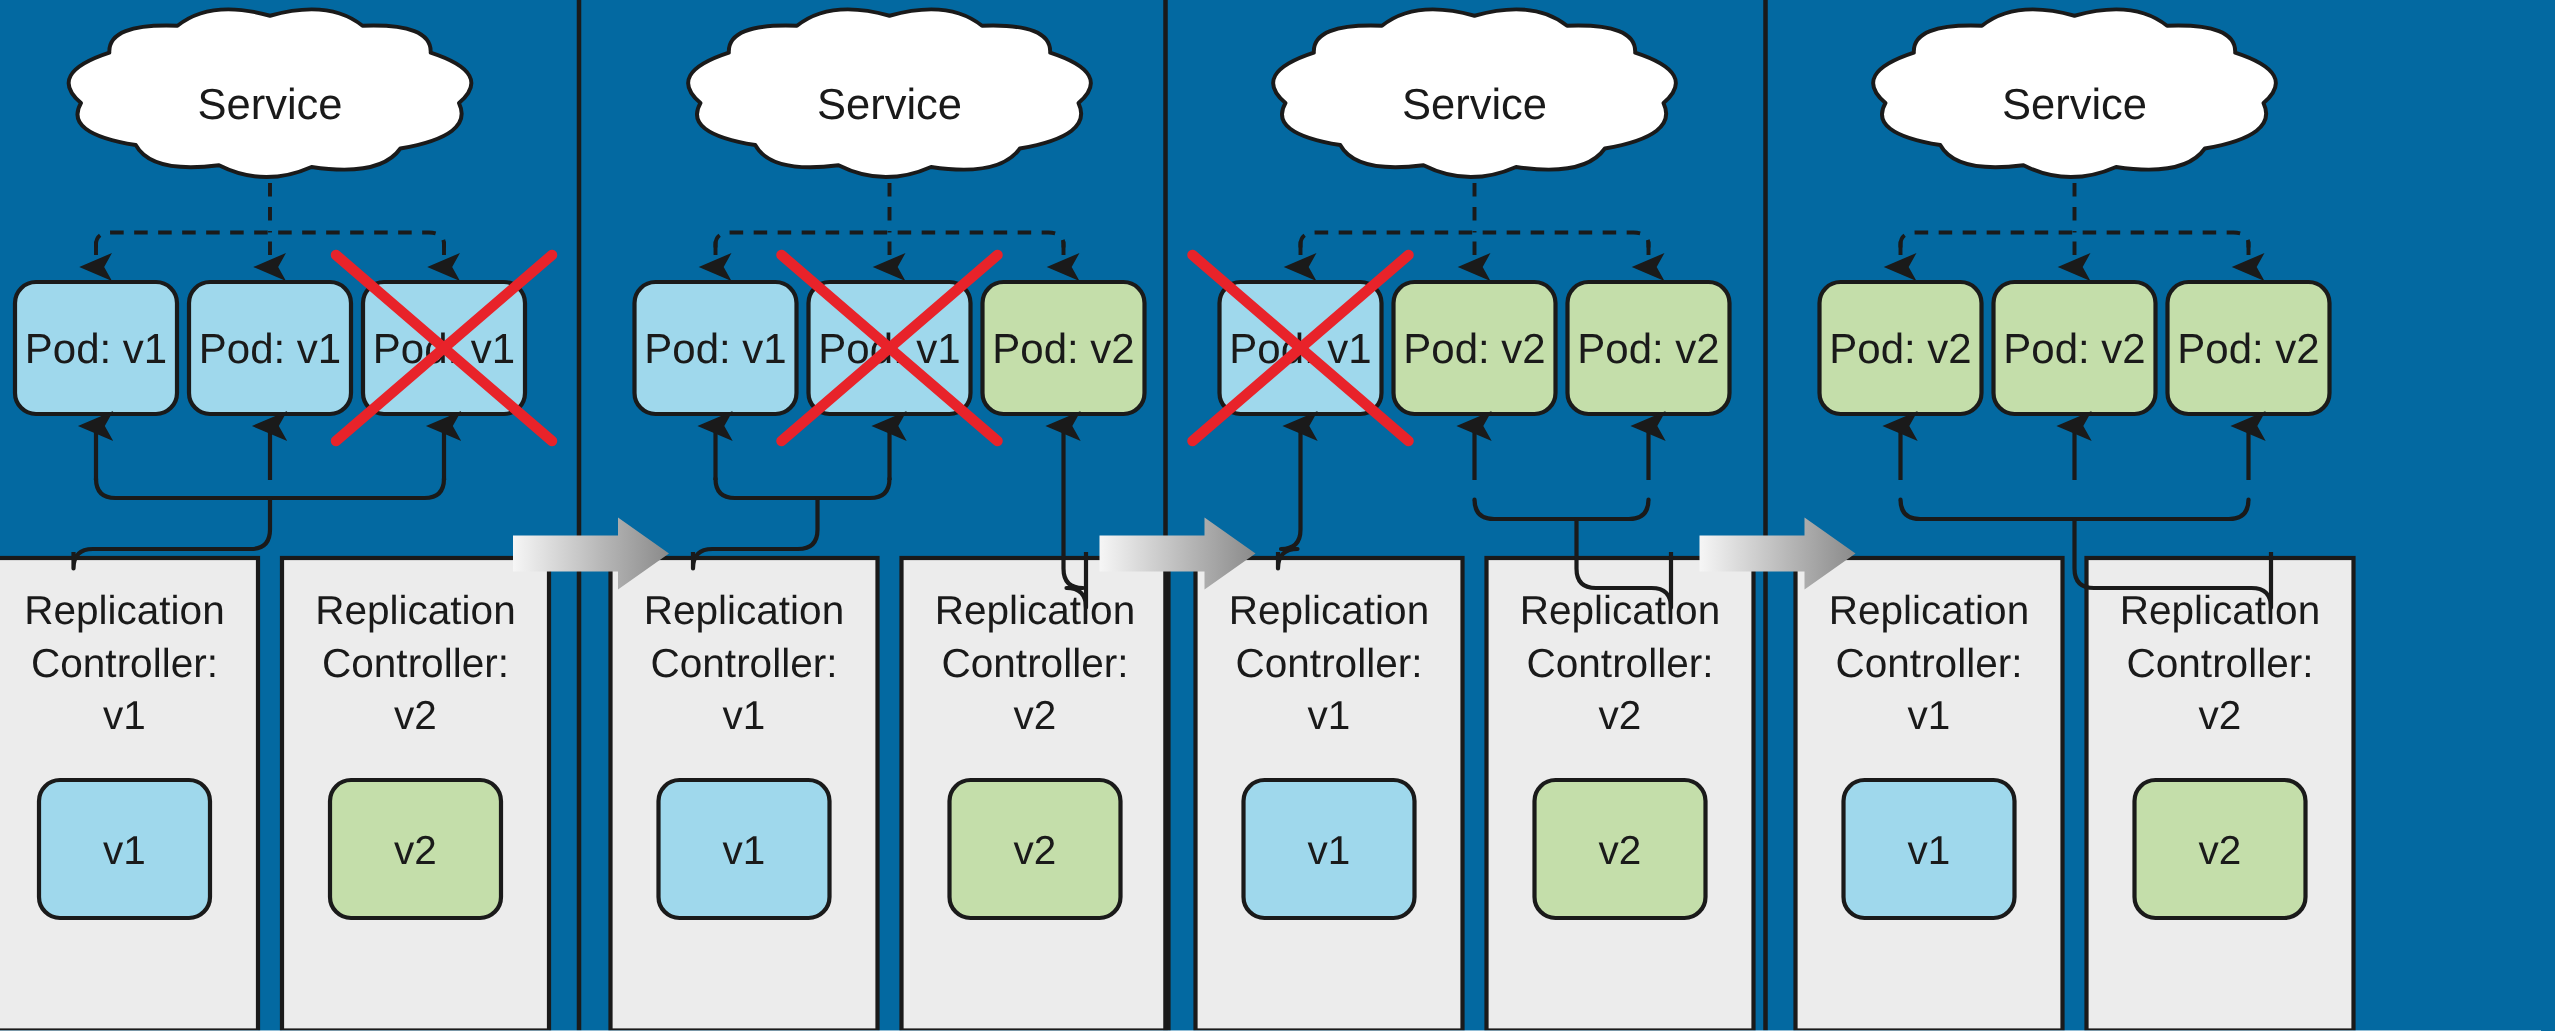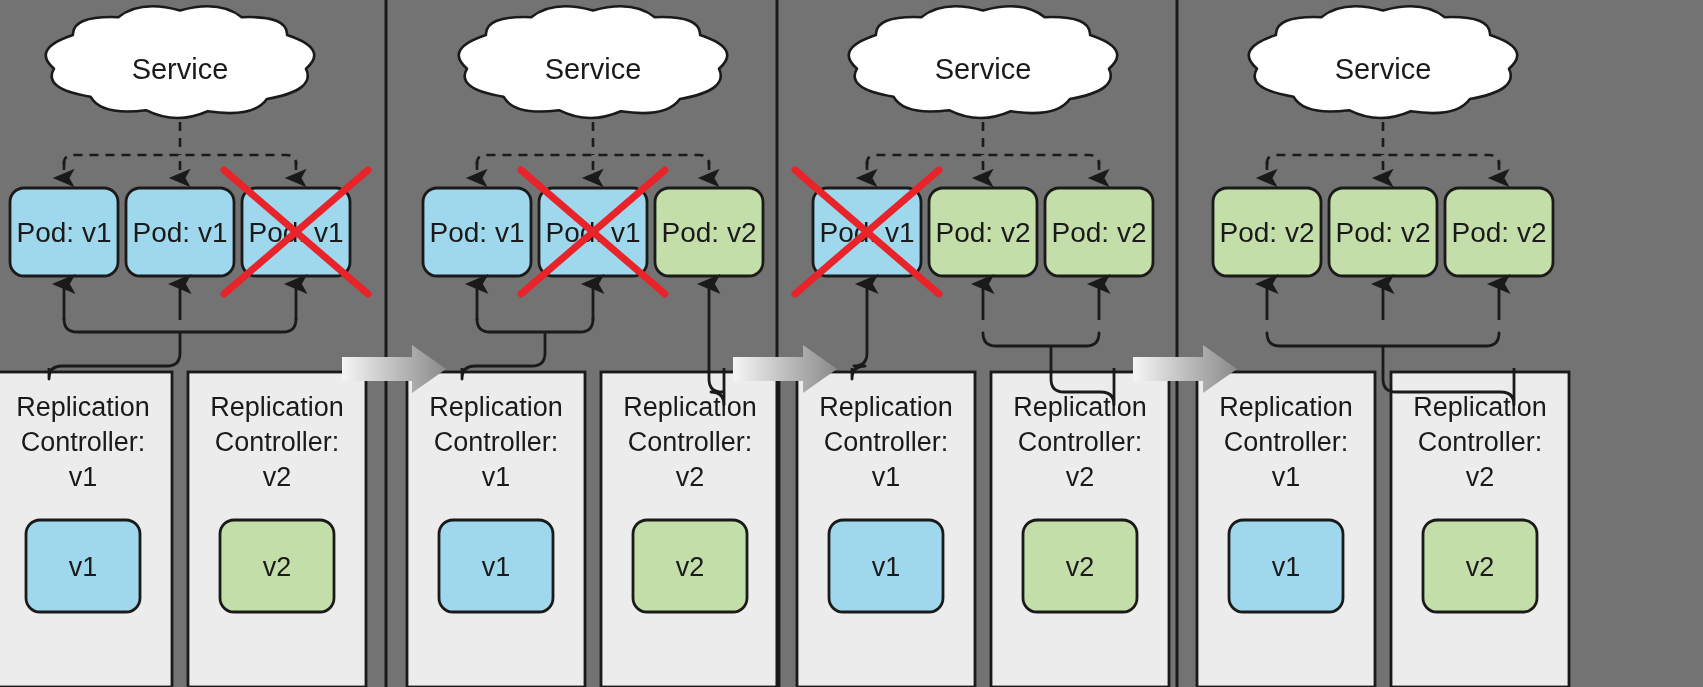--- a/index.html
+++ b/index.html
@@ -4,21 +4,21 @@
 <style>
   html, body {
     margin: 0;
     padding: 0;
     background: #ffffff;
   }
   #stage {
     position: relative;
     width: 1703px;
     height: 687px;
-    background: #737373;
+    background: #0369a1;
     font-family: "Liberation Sans", sans-serif;
     overflow: hidden;
   }
   svg { display: block; }
   text { font-family: "Liberation Sans", sans-serif; fill: #1a1a1a; }
   .cloud-label { font-size: 29px; }
   .pod-label   { font-size: 28px; }
   .rc-label    { font-size: 27px; }
   .tmpl-label  { font-size: 27px; }
 </style>

